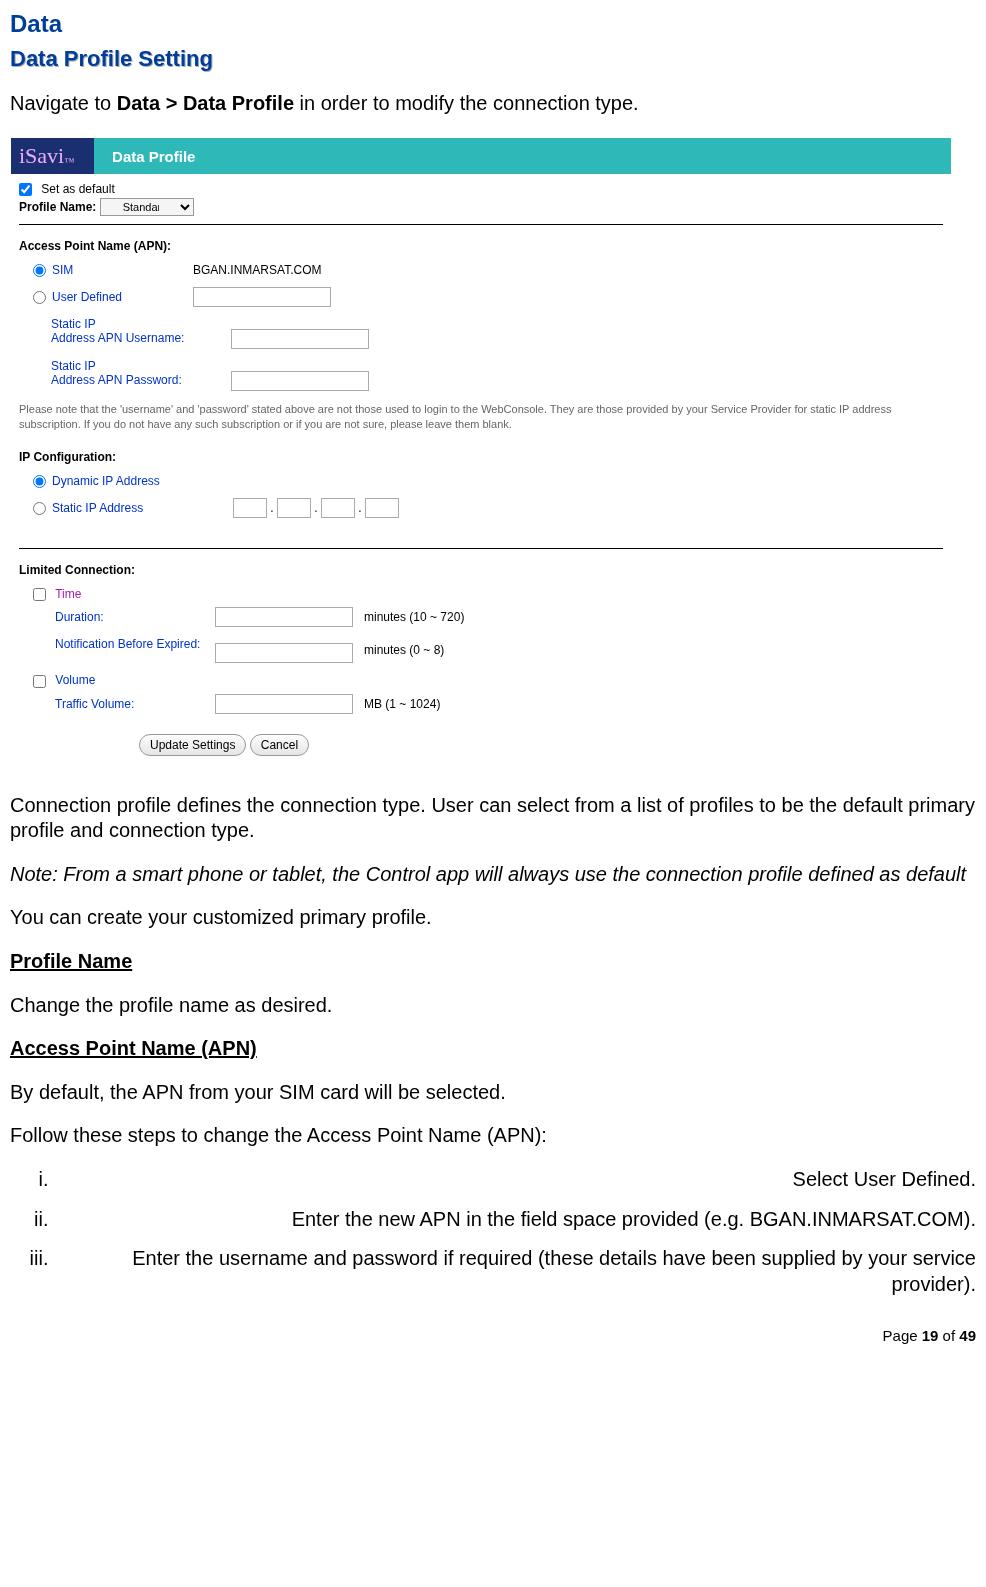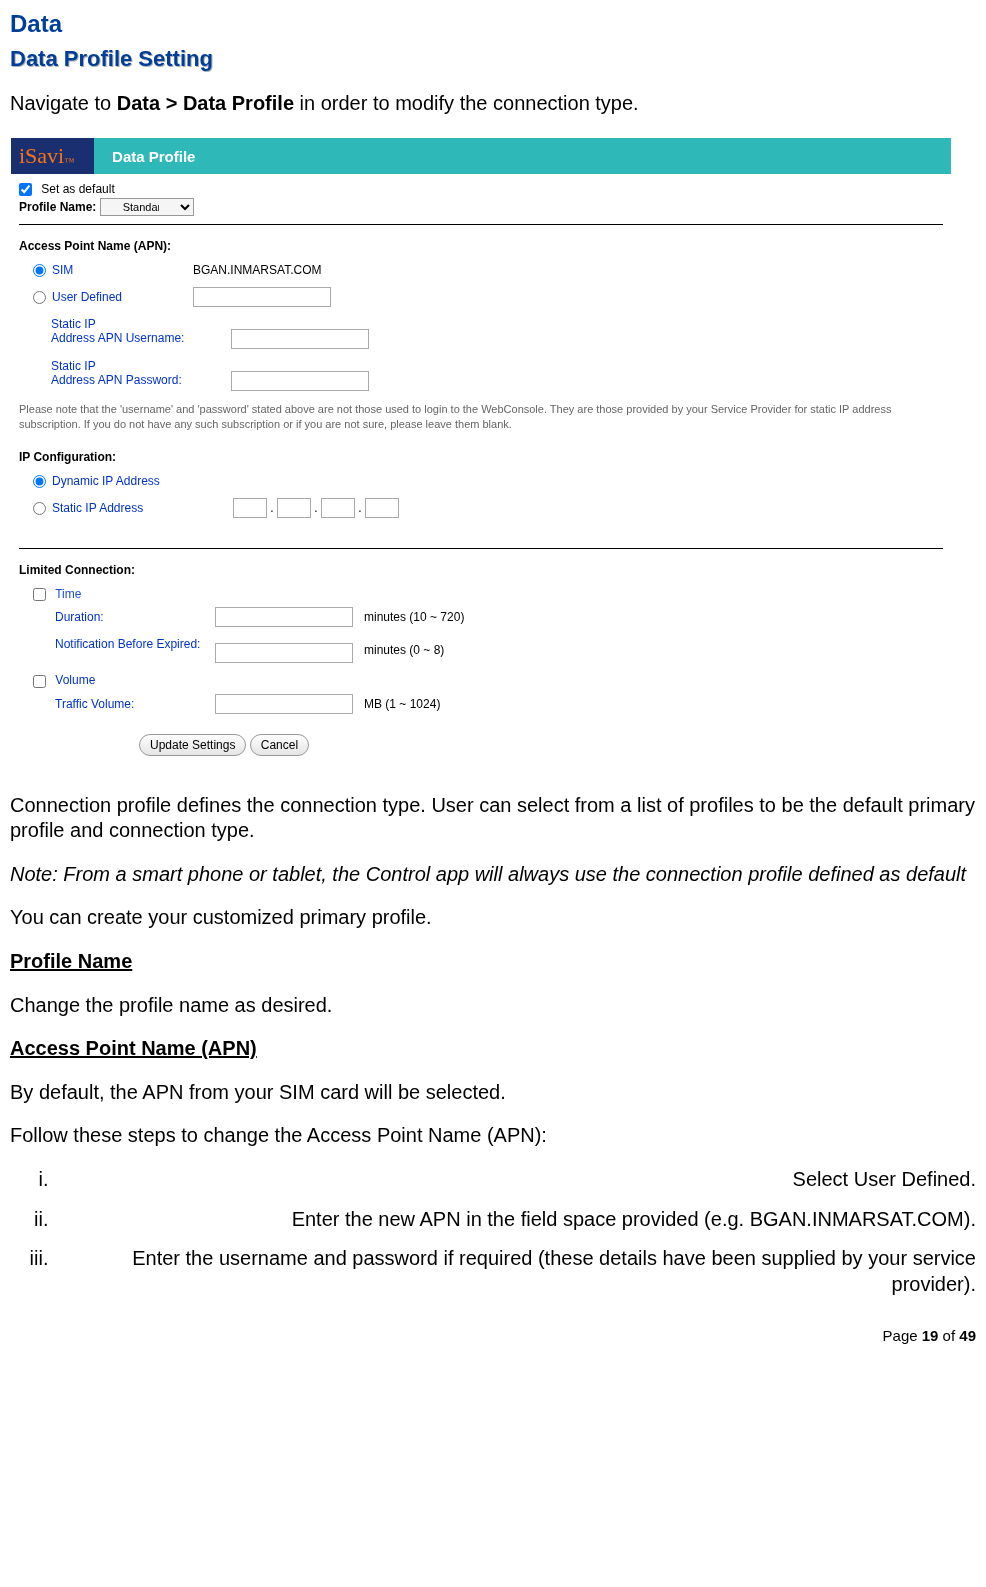--- a/index.html
+++ b/index.html
@@ -35,21 +35,21 @@
     margin-bottom: 22px;
   }
   .titlebar {
     background: #2eb8b8;
     height: 36px;
     display: flex;
     align-items: stretch;
   }
   .isavi {
     background: #1a2f6f;
-    color: #f97316;
+    color: #f0abfc;
     font-family: Georgia, serif;
     font-size: 22px;
     padding: 4px 20px 4px 8px;
     display: flex;
     align-items: center;
   }
   .isavi sup { font-size: 10px; line-height:0; vertical-align: top; position: relative; top:6px;}
   .titlebar-title {
     color: #fff;
     font-weight: bold;
@@ -174,21 +174,21 @@
         <input class="tiny-input-oct" style="">
       </span>
     </div>
 
     <div class="hr" style="margin-top:30px;"></div>
 
     <span class="section-label">Limited Connection:</span>
 
     <div class="row" style="margin-left:14px;">
       <input type="checkbox" style="">
-      <span style="color:#1d4ed8;margin-top:26px;">Time</span>
+      <span style="color:#a21caf;margin-top:26px;">Time</span>
     </div>
     <div class="apn-row">
       <span class="limited-sub-label">Duration:</span>
       <input class="tiny-input" style="">
       <span class="unit">minutes (10 ~ 720)</span>
     </div>
     <div class="apn-row" style="align-items:flex-start;">
       <span class="limited-sub-label" style="white-space:normal;">Notification Before Expired:</span>
       <input class="tiny-input" style="margin-top: 6px;">
       <span class="unit" style="margin-top:6px;">minutes (0 ~ 8)</span>

